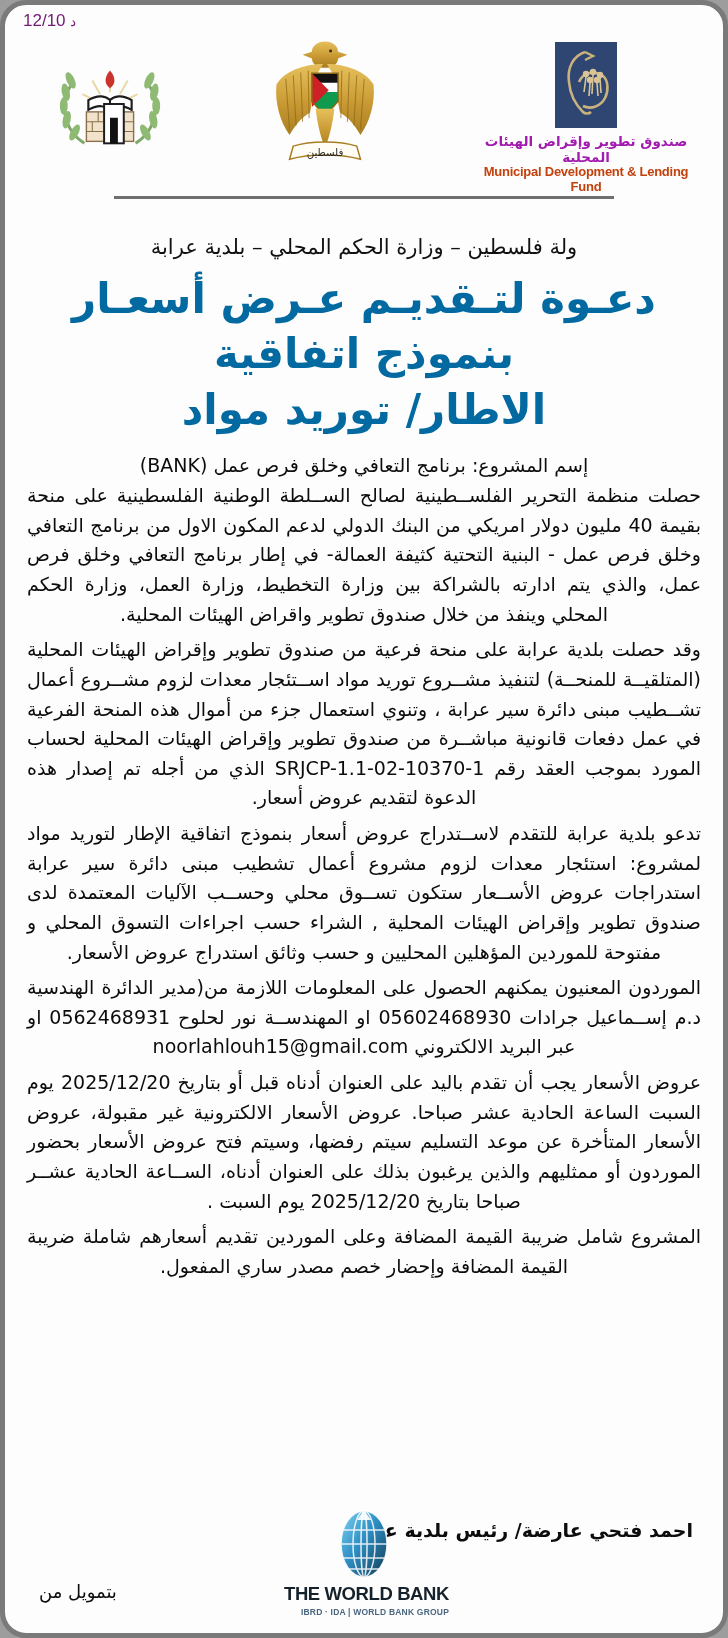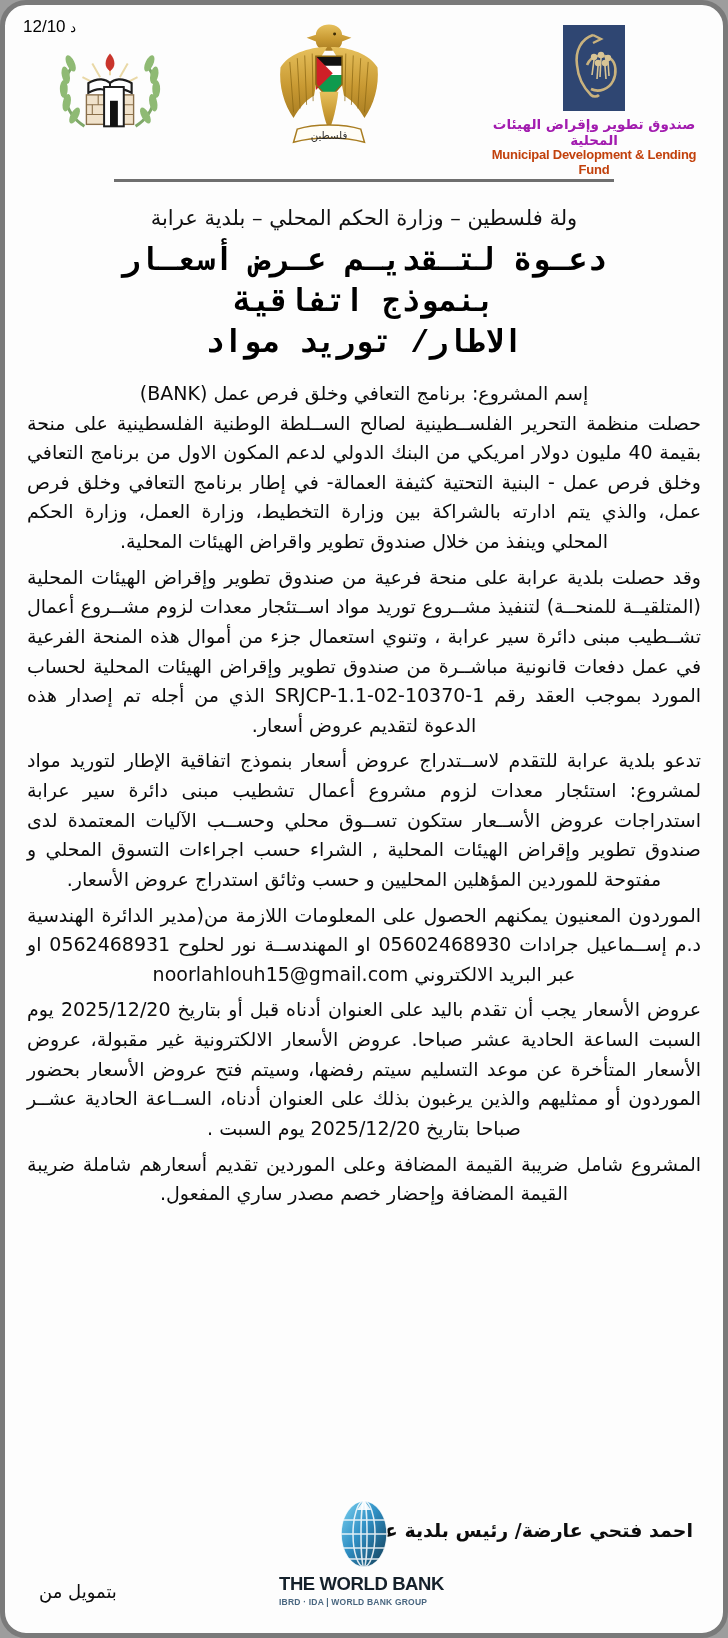--- a/index.html
+++ b/index.html
@@ -19,41 +19,42 @@
     height: 1638px;
     box-sizing: border-box;
     background: #fdfdfd;
     border: 5px solid #7a7a7a;
     border-radius: 26px;
     overflow: hidden;
   }
 
   .corner-date {
     position: absolute;
-    top: 12px;
+    top: 6px;
     right: auto;
     left: 18px;
     font-size: 17px;
-    color: #000000;
+    color: #701a75;
     direction: ltr;
     letter-spacing: 0.3px;
     font-family: "Liberation Sans", sans-serif;
   }
   .corner-date .ar-mark { font-size: 13px; }
 
   
   .logo-row {
     position: relative;
     height: 170px;
     display: flex;
     flex-direction: row-reverse;
     align-items: flex-start;
     justify-content: space-between;
-    padding: 18px 24px 0 46px;
+    padding: 18px 32px 0 46px;
     box-sizing: border-box;
+    margin-top: 17px;
   }
 
   
   .seal {
     position: relative;
     width: 118px;
     height: 120px;
     margin-top: 4px;
   }
   .seal svg { display: block; }
@@ -104,32 +105,31 @@
     background: #6f6f6f;
     margin: 4px auto 0 auto;
   }
 
   
   .org-line {
     text-align: center;
     font-family: "DejaVu Serif", "Liberation Serif", serif;
     font-size: 21px;
     color: #111;
-    margin-top: 24px;
+    margin-top: 36px;
     letter-spacing: 0px;
   }
   .main-title {
     text-align: center;
-    font-size: 31px;
-    font-weight: bold;
-    color: #000000;
+    font-size: 42px;
+    font-weight: bold;
+    color: #0369a1;
     line-height: 1.32;
     margin: 12px 58px 0 58px;
     letter-spacing: -0.5px;
-    font-family: Liberation Mono, monospace;
   }
 
   
   .body-wrap {
     padding: 0 22px;
     margin-top: 14px;
   }
   .line {
     font-size: 19px;
     color: #0c0c0c;
@@ -153,23 +153,23 @@
     position: absolute;
     left: 0;
     right: 0;
     bottom: 10px;
     height: 150px;
   }
   .wb-logo {
     position: absolute;
     left: 50%;
     transform: translateX(-50%);
-    bottom: 16px;
+    bottom: 6px;
     width: 170px;
-    text-align: left;
+    text-align: right;
   }
   .wb-globe { width: 74px; height: 78px; margin: 0 auto; display:block; }
   .wb-name {
     font-family: "Liberation Sans", sans-serif;
     direction: ltr;
     font-weight: bold;
     font-size: 18.5px;
     color: #15212b;
     letter-spacing: -0.4px;
     margin-top: 1px;

